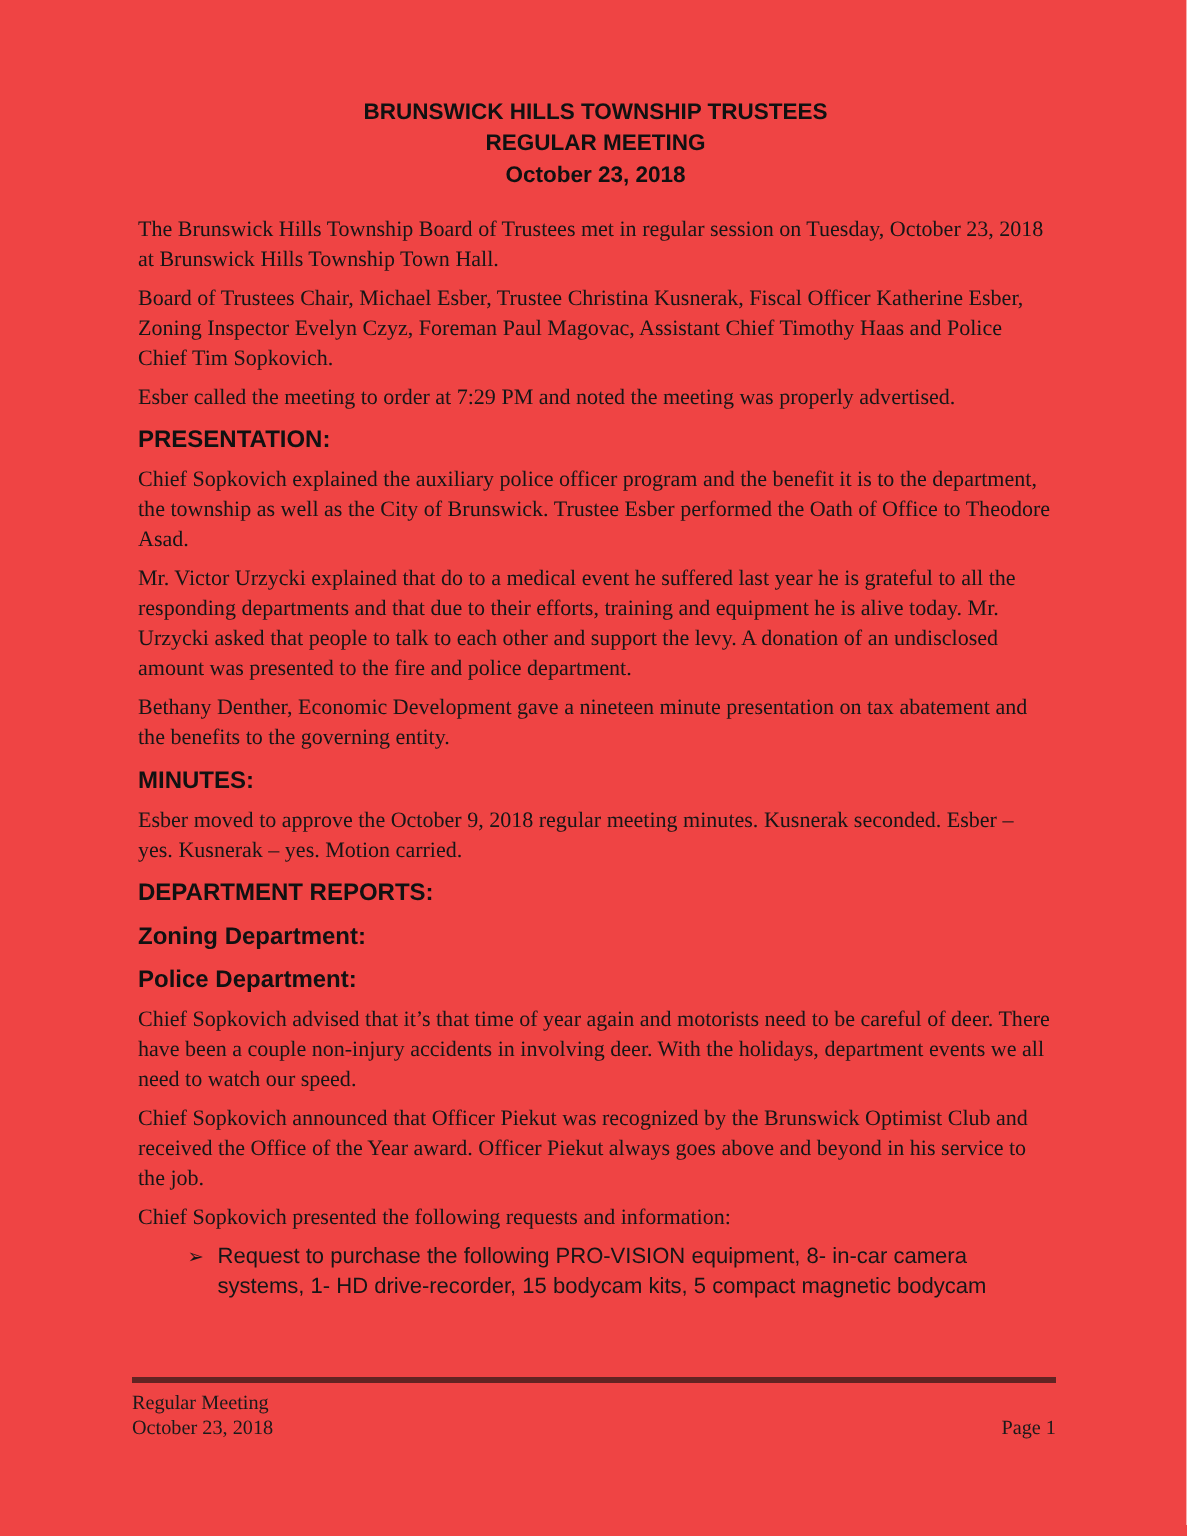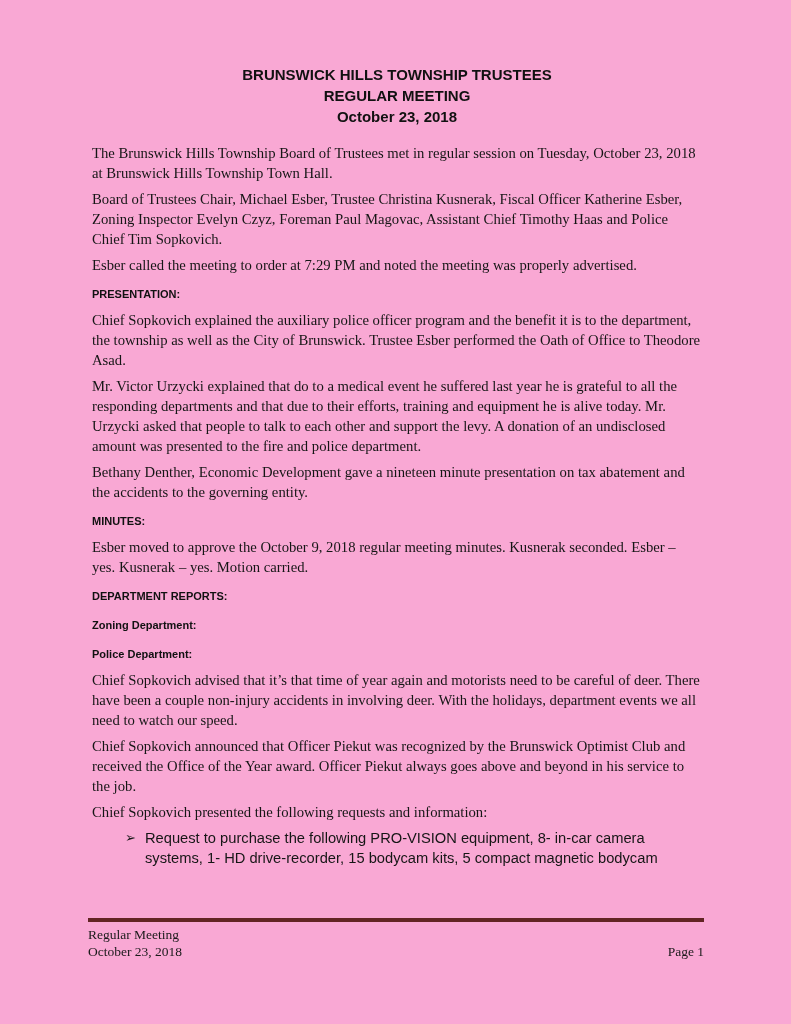--- a/index.html
+++ b/index.html
@@ -4,21 +4,21 @@
 <style>
   html, body {
     margin: 0;
     padding: 0;
     background: #ffffff;
   }
   .page {
     position: relative;
     width: 791px;
     height: 1024px;
-    background: #f9a8d4;
+    background: #ef4444;
     overflow: hidden;
     font-family: "Liberation Sans", sans-serif;
     color: #161616;
   }
   .content {
     position: absolute;
     left: 92px;
     top: 64px;
     width: 610px;
   }
@@ -30,21 +30,21 @@
     margin-bottom: 16px;
     color: #111111;
   }
   .para {
     font-size: 14.7px;
     line-height: 20px;
     margin: 0 0 6px 0;
     font-family: Liberation Serif, serif;
   }
   .heading {
-    font-size: 11px;
+    font-size: 16px;
     line-height: 20px;
     font-weight: bold;
     margin: 9px 0 6px 0;
     color: #111111;
   }
   .list-item {
     display: flex;
     padding-left: 33px;
     font-size: 14.7px;
     line-height: 20px;
@@ -82,21 +82,21 @@
       <div>October 23, 2018</div>
     </div>
 
     <p class="para">The Brunswick Hills Township Board of Trustees met in regular session on Tuesday, October 23, 2018 at Brunswick Hills Township Town Hall.</p>
     <p class="para">Board of Trustees Chair, Michael Esber, Trustee Christina Kusnerak, Fiscal Officer Katherine Esber, Zoning Inspector Evelyn Czyz, Foreman Paul Magovac, Assistant Chief Timothy Haas and Police Chief Tim Sopkovich.</p>
     <p class="para">Esber called the meeting to order at 7:29 PM and noted the meeting was properly advertised.</p>
 
     <p class="heading">PRESENTATION:</p>
     <p class="para">Chief Sopkovich explained the auxiliary police officer program and the benefit it is to the department, the township as well as the City of Brunswick. Trustee Esber performed the Oath of Office to Theodore Asad.</p>
     <p class="para">Mr. Victor Urzycki explained that do to a medical event he suffered last year he is grateful to all the responding departments and that due to their efforts, training and equipment he is alive today. Mr. Urzycki asked that people to talk to each other and support the levy. A donation of an undisclosed amount was presented to the fire and police department.</p>
-    <p class="para">Bethany Denther, Economic Development gave a nineteen minute presentation on tax abatement and the accidents to the governing entity.</p>
+    <p class="para">Bethany Denther, Economic Development gave a nineteen minute presentation on tax abatement and the benefits to the governing entity.</p>
 
     <p class="heading">MINUTES:</p>
     <p class="para">Esber moved to approve the October 9, 2018 regular meeting minutes. Kusnerak seconded. Esber – yes. Kusnerak – yes. Motion carried.</p>
 
     <p class="heading">DEPARTMENT REPORTS:</p>
     <p class="heading">Zoning Department:</p>
 
     <p class="heading">Police Department:</p>
     <p class="para">Chief Sopkovich advised that it’s that time of year again and motorists need to be careful of deer. There have been a couple non-injury accidents in involving deer. With the holidays, department events we all need to watch our speed.</p>
     <p class="para">Chief Sopkovich announced that Officer Piekut was recognized by the Brunswick Optimist Club and received the Office of the Year award. Officer Piekut always goes above and beyond in his service to the job.</p>

